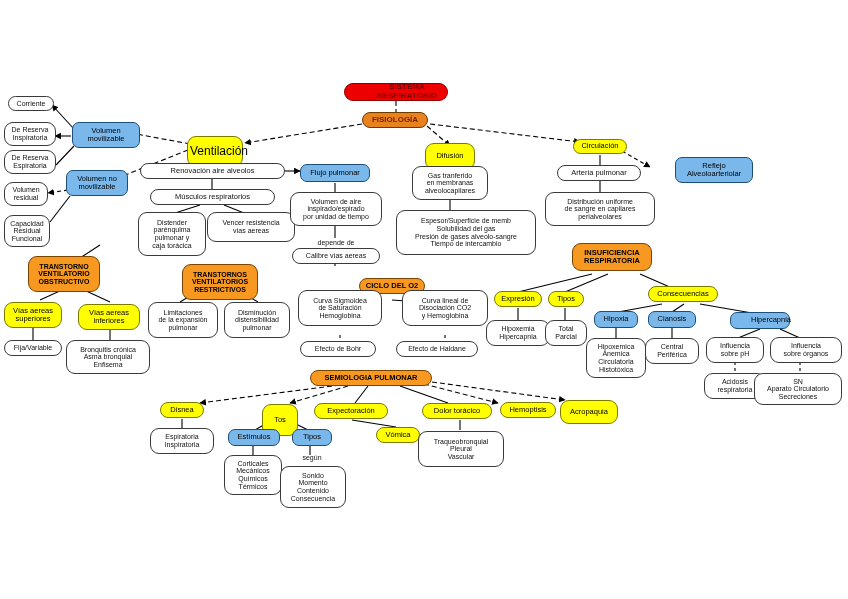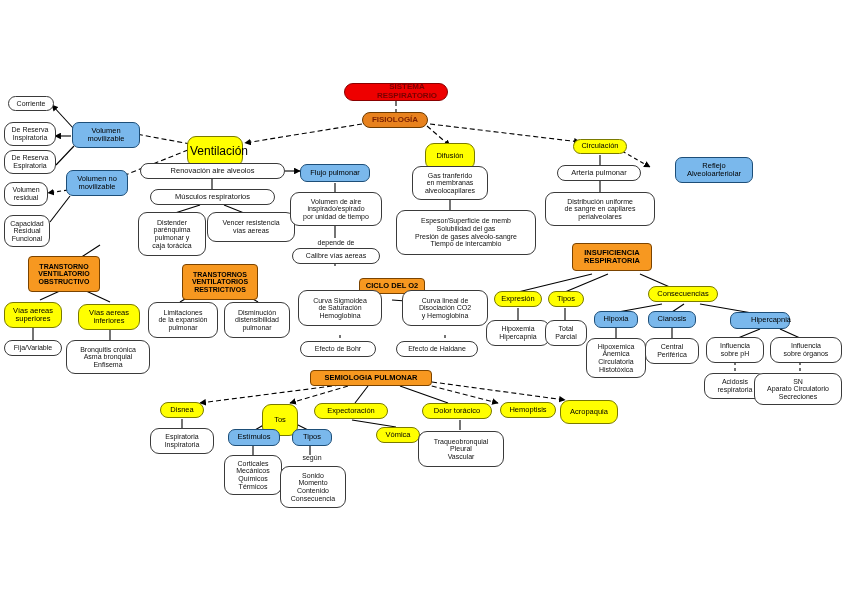--- a/index.html
+++ b/index.html
@@ -6,21 +6,21 @@
   body{font-family:"Liberation Sans", sans-serif;}
   #canvas{position:relative;width:848px;height:599px;overflow:hidden;background:#fff;}
   #edges{position:absolute;left:0;top:0;width:848px;height:599px;pointer-events:none;}
   .node{position:absolute;box-sizing:border-box;display:flex;align-items:center;
         justify-content:center;text-align:center;border:1px solid #333;
         border-radius:7px;line-height:1.08;color:#000;padding:1px 2px;
         background:#fff;}
   .node span{display:block;width:100%;white-space:pre-line;}
   .n-red{background:#ee0000;border-color:#8a0000;color:#7a0000;font-weight:bold;border-radius:9px;padding-left:24px;}
   .n-orangedark{background:#e8821e;border-color:#6b3a00;color:#7a1f00;font-weight:bold;border-radius:9px;}
-  .n-orange{background:#f79820;border-color:#7a4300;color:#000;font-weight:bold;border-radius:4px;}
+  .n-orange{background:#f79820;border-color:#7a4300;color:#000;font-weight:bold;border-radius:9px;}
   .n-yellow{background:#ffff00;border-color:#7a7a00;color:#000;border-radius:9px;}
   .n-blue{background:#7ab8ec;border-color:#1d4e78;color:#000;border-radius:7px;}
   .n-white{background:#ffffff;border-color:#3a3a3a;color:#111;border-radius:9px;}
   .n-plain{background:transparent;border:none;color:#111;}
 </style>
 </head>
 <body>
 
 <div id="canvas">
 

